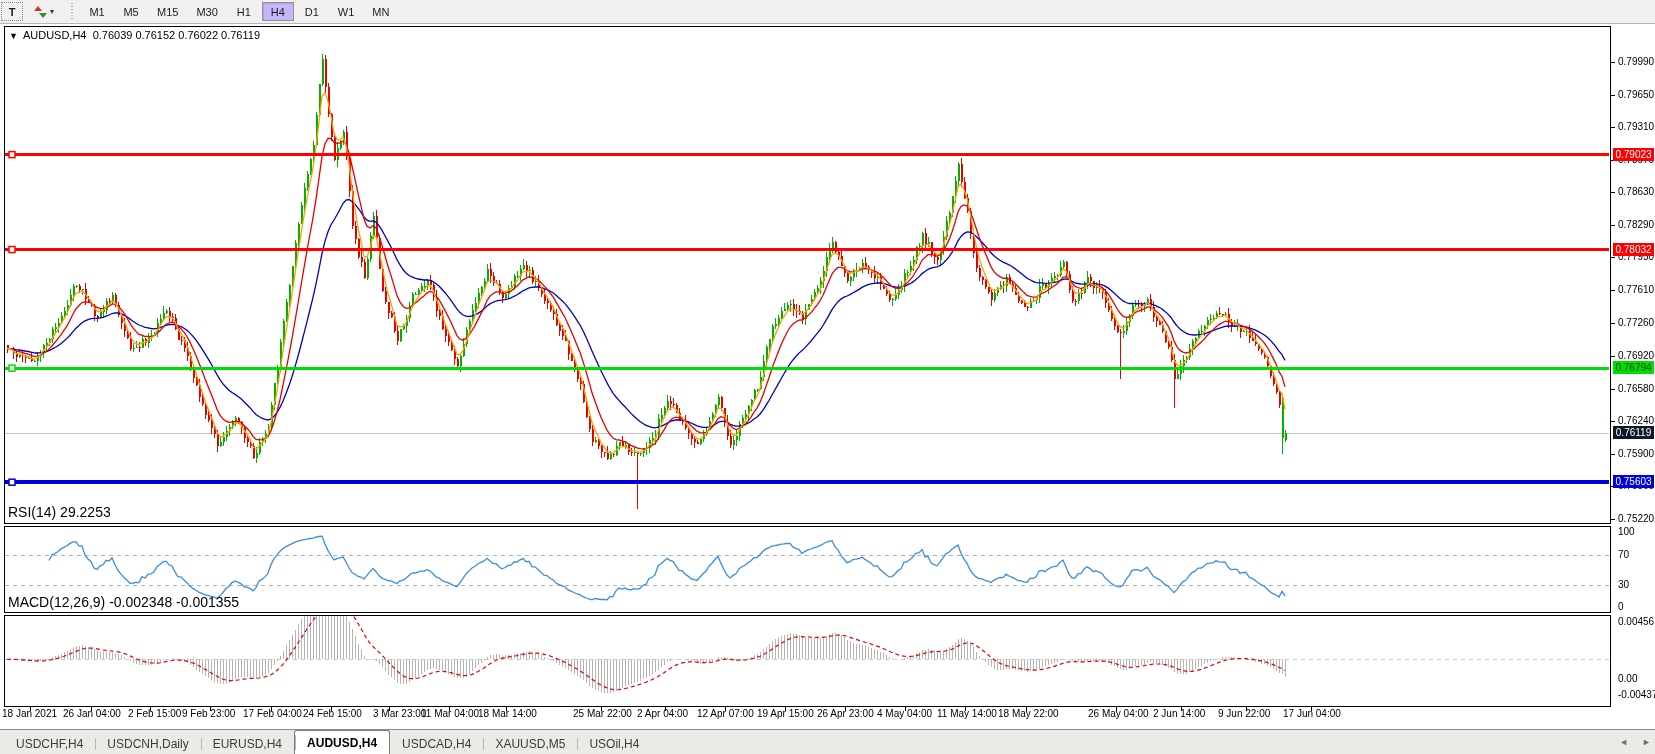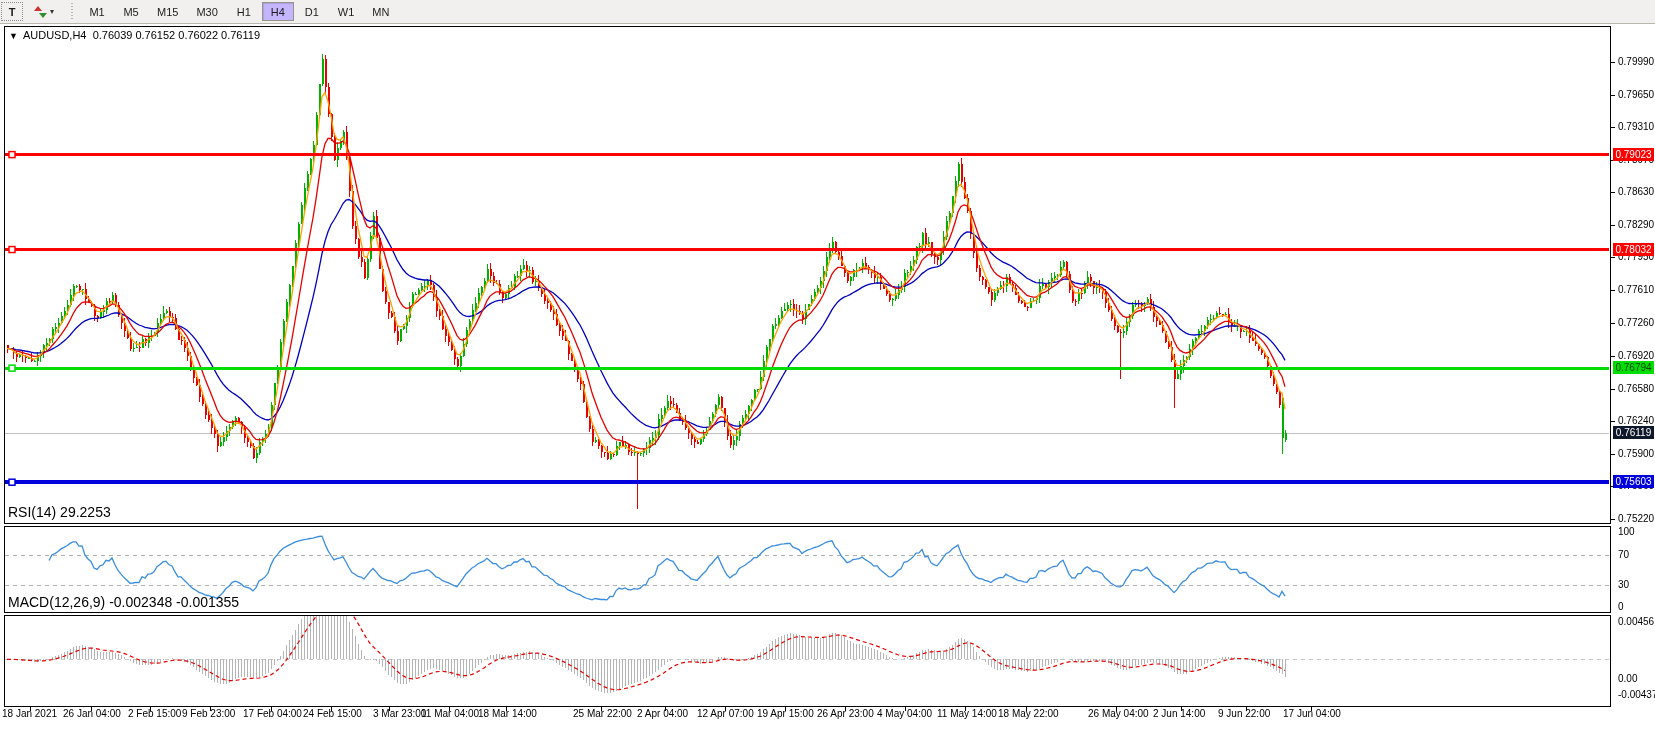--- a/index.html
+++ b/index.html
@@ -1499,13 +1499,26 @@
         <div class="time-label" style="left: 877px;">4 May 04:00</div>
         <div class="time-label" style="left: 937px;">11 May 14:00</div>
         <div class="time-label" style="left: 998px;">18 May 22:00</div>
         <div class="time-label" style="left: 1088px;">26 May 04:00</div>
         <div class="time-label" style="left: 1153px;">2 Jun 14:00</div>
         <div class="time-label" style="left: 1218px;">9 Jun 22:00</div>
         <div class="time-label" style="left: 1283px;">17 Jun 04:00</div>
       </div>
   </div>
 
+  <div class="tabbar">
+    <div class="tab">USDCHF,H4</div>
+    <div class="tab">USDCNH,Daily</div>
+    <div class="tab">EURUSD,H4</div>
+    <div class="tab active">AUDUSD,H4</div>
+    <div class="tab">USDCAD,H4</div>
+    <div class="tab">XAUUSD,M5</div>
+    <div class="tab">USOil,H4</div>
+    <div class="tabscroll">
+      <span class="arr">◄</span>
+      <span class="arr">►</span>
+    </div>
+  </div>
 </div>
 
 </body></html>

